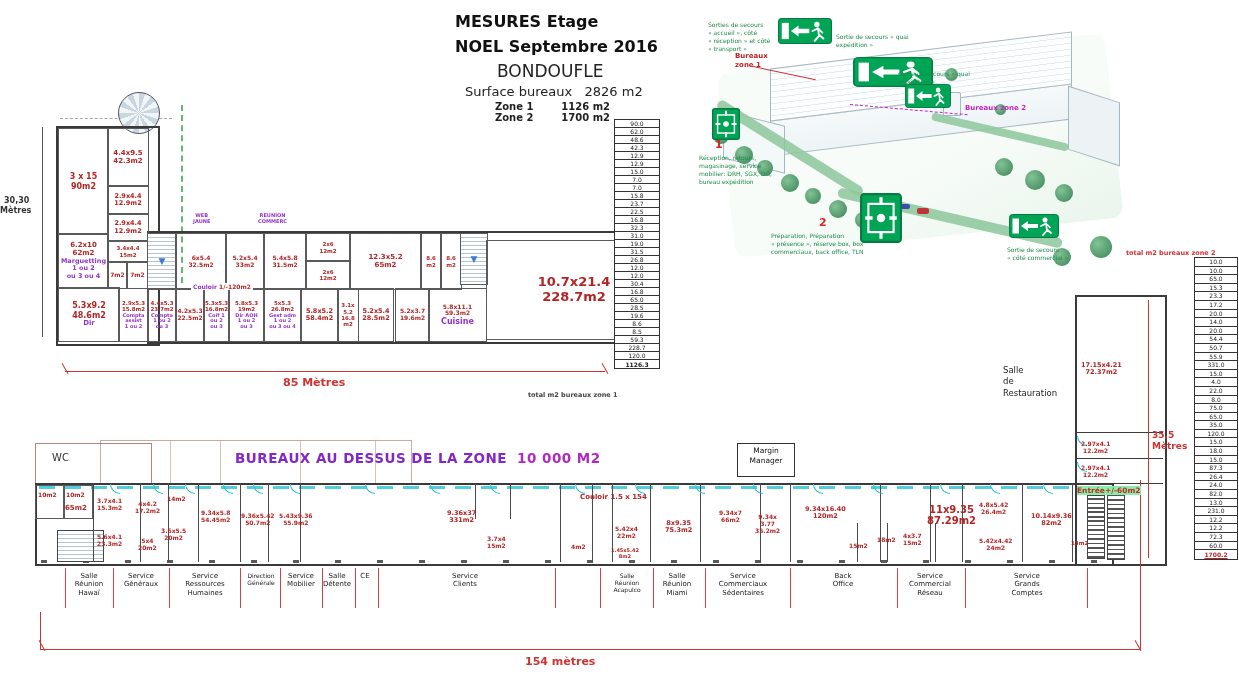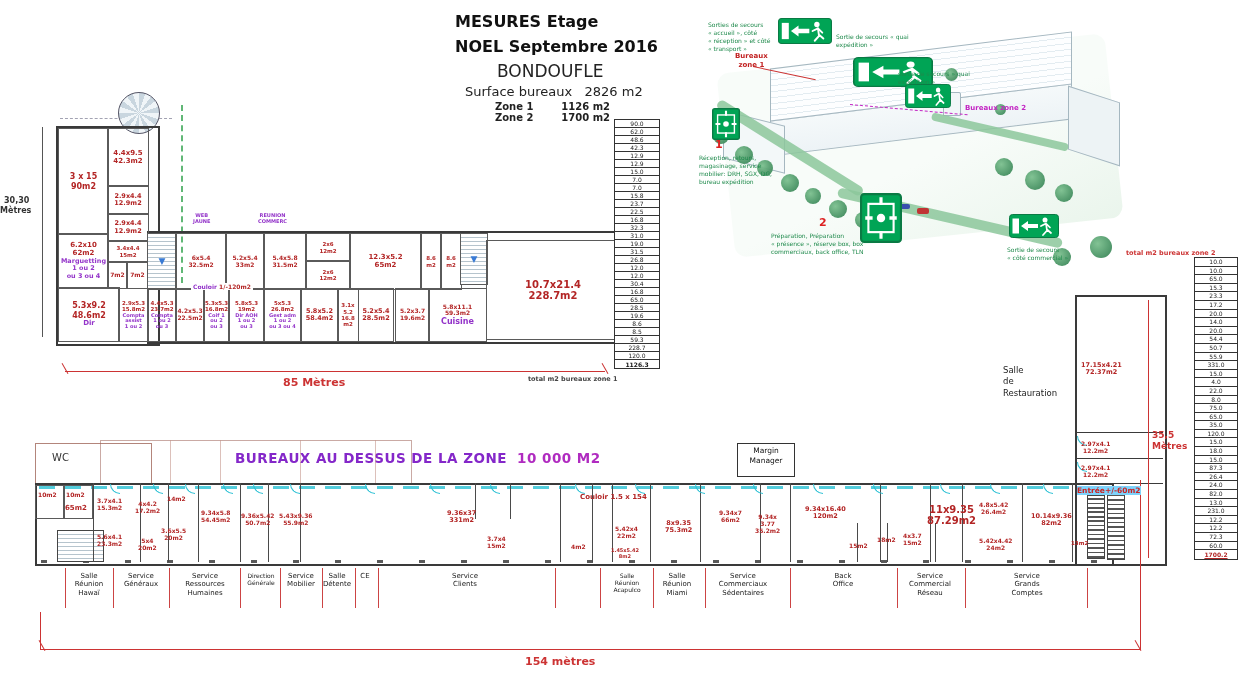--- a/index.html
+++ b/index.html
@@ -56,21 +56,21 @@
   .dtick{position:absolute;width:0;height:40px;border-left:1.2px solid #c44;}
   .mbox{position:absolute;border:1.5px solid #333;text-align:center;font-size:7.5px;
         line-height:1.35;color:#111;background:#fff;}
   
   .bldg{position:absolute;border:1px solid #a5b7c0;}
   .tree{position:absolute;border-radius:50%;background:radial-gradient(circle at 35% 35%,#7cc08f,#2f7d4f);opacity:.95;}
   .hedge{position:absolute;background:#8cc79b;border-radius:8px;opacity:.85;}
   .car{position:absolute;border-radius:2px;}
   .itxt{position:absolute;font-size:6px;line-height:1.35;}
   .t-green{color:#1f8a4c;}
-  .t-redb{color:#c22222;font-weight:bold;font-size:7px;text-align:center;}
+  .t-redb{color:#c22222;font-weight:bold;font-size:7px;}
   .t-rednum{color:#d22;font-weight:bold;font-size:11px;}
   .t-mag{color:#c325c3;font-weight:bold;font-size:7px;}
   .sign{position:absolute;}
   .leader{position:absolute;height:0;transform-origin:left center;}
 </style>
 </head>
 <body>
 
 <div class="abs" style="left:455px;top:12px;">
   <div class="t1">MESURES Etage</div>
@@ -160,21 +160,21 @@
       <div class="rl red">8.6</div>
       <div class="rl red">m2</div>
     </div>
     <div class="room" style="left: 385px; top: 143px; width: 20px; height: 55px; font-size: 5.5px;">
       <div class="rl red">8.6</div>
       <div class="rl red">m2</div>
     </div>
     <div class="room stairbox" style="left: 405px; top: 143px; width: 26px; height: 50px; font-size: 6px;">
       <div class="arrowdown">▼</div>
     </div>
-    <div class="room" style="left: 431px; top: 150px; width: 132px; height: 98px; font-size: 10px;">
+    <div class="room" style="left: 431px; top: 150px; width: 132px; height: 98px; font-size: 13px; padding-left: 21px;">
       <div class="rl red">10.7x21.4</div>
       <div class="rl red">228.7m2</div>
     </div>
     <div class="room" style="left: 63px; top: 198px; width: 29px; height: 52px; font-size: 5.5px;">
       <div class="rl red">2.9x5.3</div>
       <div class="rl red">15.8m2</div>
       <div class="rl pur">Compta</div>
       <div class="rl pur">assist</div>
       <div class="rl pur">1 ou 2</div>
     </div>
@@ -278,21 +278,21 @@
     <div class="tcell" style="height: 9px; line-height: 8px;">65.0</div>
     <div class="tcell" style="height: 9px; line-height: 8px;">28.5</div>
     <div class="tcell" style="height: 9px; line-height: 8px;">19.6</div>
     <div class="tcell" style="height: 9px; line-height: 8px;">8.6</div>
     <div class="tcell" style="height: 9px; line-height: 8px;">8.5</div>
     <div class="tcell" style="height: 9px; line-height: 8px;">59.3</div>
     <div class="tcell" style="height: 9px; line-height: 8px;">228.7</div>
     <div class="tcell" style="height: 9px; line-height: 8px;">120.0</div>
     <div class="tcell tot1" style="height: 10px; line-height: 9px;">1126.3</div>
   </div>
-<div class="abs tlabel" style="left:528px;top:375px;color:#444;">total m2 bureaux zone 1</div>
+<div class="abs tlabel" style="left:528px;top:391px;color:#444;">total m2 bureaux zone 1</div>
 
 <div class="abs tlabel" style="left:1126px;top:249px;color:#c33;">total m2 bureaux zone 2</div>
 <div class="tcol" style="left:1194px;top:258px;width:44px;" id="tbl2">
     <div class="tcell" style="height: 9.6px; line-height: 8.6px;">10.0</div>
     <div class="tcell" style="height: 9.6px; line-height: 8.6px;">10.0</div>
     <div class="tcell" style="height: 9.6px; line-height: 8.6px;">65.0</div>
     <div class="tcell" style="height: 9.6px; line-height: 8.6px;">15.3</div>
     <div class="tcell" style="height: 9.6px; line-height: 8.6px;">23.3</div>
     <div class="tcell" style="height: 9.6px; line-height: 8.6px;">17.2</div>
     <div class="tcell" style="height: 9.6px; line-height: 8.6px;">20.0</div>
@@ -452,21 +452,21 @@
     <div class="cyantop"></div>
     <div class="blobrow"></div>
   </div>
   <div class="wall" style="left:1040px;top:-145px;width:88px;height:267px;"></div>
   <div class="room" style="left:0px;top:45px;width:28px;height:32px;"></div>
   <div class="room" style="left:28px;top:45px;width:28px;height:32px;"></div>
   <div class="stairbox abs" style="left:22px;top:90px;width:45px;height:30px;border:1px solid #444;"></div>
   <div class="hatchv" style="left:1052px;top:55px;width:16px;height:62px;"></div>
   <div class="hatchv" style="left:1072px;top:52px;width:16px;height:66px;"></div>
   <div class="abs" style="left:545px;top:53px;font-size:7px;font-weight:bold;color:#b32525;z-index:4;">Couloir 1.5 x 154</div>
-  <div class="abs" style="left:1042px;top:46px;font-size:7.5px;font-weight:bold;color:#c22;z-index:6;background:#7dd3fc;">Entrée+/-60m2</div>
+  <div class="abs" style="left:1042px;top:46px;font-size:7.5px;font-weight:bold;color:#c22;z-index:6;background:#86efac;">Entrée+/-60m2</div>
   <div class="abs" style="left:968px;top:-75px;font-size:8.5px;color:#222;line-height:1.35;">
     <div>Salle</div>
     <div>de</div>
     <div>Restauration</div>
   </div>
 <div class="vpart" style="left: 58px; top: 43px; height: 79px;"></div>
     <div class="vpart" style="left: 105px; top: 43px; height: 79px;"></div>
     <div class="vpart" style="left: 133px; top: 43px; height: 79px;"></div>
     <div class="vpart" style="left: 163px; top: 43px; height: 79px;"></div>
     <div class="vpart" style="left: 205px; top: 43px; height: 79px;"></div>

